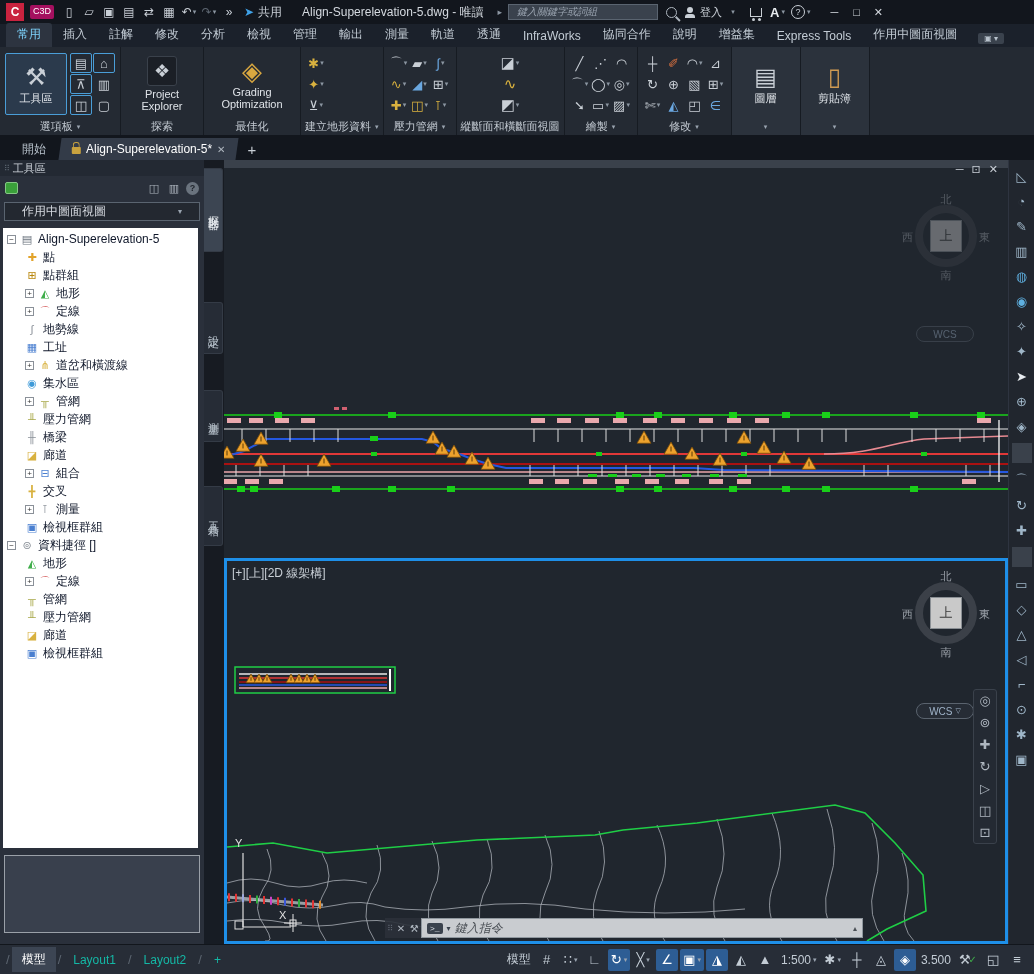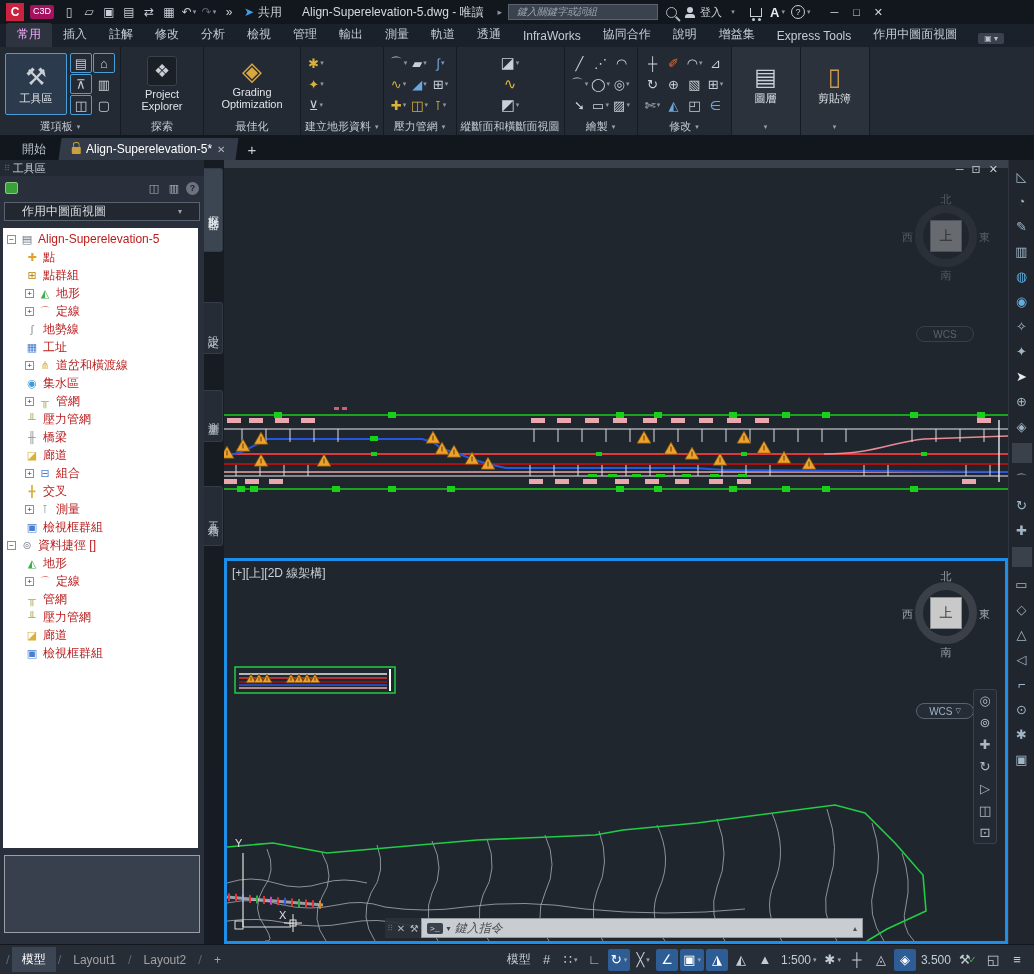--- a/index.html
+++ b/index.html
@@ -39,21 +39,21 @@
   .q-circle { width:14px; height:14px; border:1.5px solid #c9cfd6; border-radius:50%;
     display:flex; align-items:center; justify-content:center; font-size:9px; }
   .winbtns { display:flex; gap:2px; margin-left:8px; }
   .winbtn { width:20px; height:18px; display:flex; align-items:center; justify-content:center;
     color:#d5dae0; font-size:11px; }
   .spacer { flex:1; }
   
   #menurow { position:absolute; top:24px; left:0; right:0; height:23px; background:#1b212b;
     display:flex; align-items:flex-end; padding-left:6px; }
   .mtab { padding:3px 11px 4px; color:#c3ccd5; font-size:12px; white-space:nowrap; }
-  .mtab.active { background:#2d3440; color:#f0abfc; border-radius:3px 3px 0 0; }
+  .mtab.active { background:#2d3440; color:#7dd3fc; border-radius:3px 3px 0 0; }
   .ribbon-toggle { margin:0 0 3px 10px; background:#3a424d; border-radius:2px; padding:1px 6px;
     font-size:8px; color:#b8c2cc; }
   
   #ribbon { position:absolute; top:47px; left:0; right:0; height:88px; background:#242a33;
     display:flex; }
   .panel { display:flex; flex-direction:column; border-right:1px solid #161b22; }
   .pbody { flex:1; display:flex; align-items:center; gap:3px; padding:3px 5px 0; }
   .pfoot { height:17px; display:flex; align-items:center; justify-content:center; gap:4px;
     color:#c3cad2; font-size:11px; padding:0 4px; white-space:nowrap; }
   .pfoot .dd { font-size:7px; color:#9aa4b0; }
@@ -98,21 +98,21 @@
   .pal-combo { margin:2px 4px; height:19px; background:#232830; border:1px solid #5a6470;
     display:flex; align-items:center; justify-content:space-between; padding:0 17px;
     color:#d8dce2; font-size:12px; }
   .pal-combo .dd { font-size:8px; color:#9aa4b0; }
   #tree { position:absolute; left:3px; right:6px; top:68px; height:620px; background:#fff;
     color:#111; overflow:hidden; padding-top:2px; }
   .titem { height:18px; display:flex; align-items:center; gap:4px; font-size:12px; white-space:nowrap; }
   .texp { width:9px; height:9px; border:1px solid #8a9098; font-size:8px; line-height:7px;
     text-align:center; color:#333; background:#fff; flex:none; }
   .tico { width:14px; text-align:center; font-size:11px; flex:none; }
-  .tlbl { color:#b91c1c; }
+  .tlbl { color:#0f172a; }
   #preview { position:absolute; left:4px; top:695px; width:196px; height:78px;
     background:#39404d; border:1px solid #9aa0a8; }
   
   #vtabs { position:absolute; left:204px; top:0; width:20px; height:620px; background:#171b22; }
   .vtab { position:absolute; left:0; width:19px; background:#262c36; color:#b8c2cc;
     writing-mode:vertical-rl; display:flex; align-items:center; justify-content:center;
     font-size:11px; letter-spacing:2px; border:1px solid #343b46; border-left:none; border-radius:0 3px 3px 0; }
   .vtab.active { background:#3c4552; color:#e8ecf0; }
   
   #canvas { position:absolute; left:224px; right:26px; top:0; bottom:0; background:#20262e; }
@@ -159,21 +159,21 @@
   #side-toolbar { position:absolute; right:0; top:0; width:26px; bottom:0; background:#21262e;
     border-left:1px solid #2e3440; display:flex; flex-direction:column; align-items:center;
     padding-top:6px; gap:5px; }
   #side-toolbar span.ic { width:20px; height:20px; display:flex; align-items:center;
     justify-content:center; color:#9fb6c8; font-size:13px; }
   #side-toolbar .sep { width:18px; height:1px; background:#3a414b; margin:2px 0; }
   
   #statusbar { position:absolute; bottom:0; left:0; right:0; height:30px; background:#272d37;
     border-top:1px solid #12161c; display:flex; align-items:center; padding:0 6px; }
   .ltabs { display:flex; align-items:center; gap:2px; color:#6a7480; }
-  .ltab { padding:4px 10px; color:#a3a3a3; font-size:12px; }
+  .ltab { padding:4px 10px; color:#14b8a6; font-size:12px; }
   .ltab.active { background:#3c4553; color:#fff; }
   .slash { color:#5c6570; font-size:13px; }
   .sright { margin-left:auto; display:flex; align-items:center; gap:2px; }
   .sitem { min-width:22px; height:22px; display:flex; align-items:center; justify-content:center;
     gap:2px; color:#c3ccd5; font-size:13px; border-radius:2px; padding:0 3px; white-space:nowrap; }
   .sitem.active { background:#2d5d94; color:#fff; }
   .sitem .dd { font-size:7px; color:#9aa4b0; }
   .sitem .txt { font-size:12px; }
   .check { color:#3fae4a; font-size:10px; margin-left:-4px; }
 </style>

